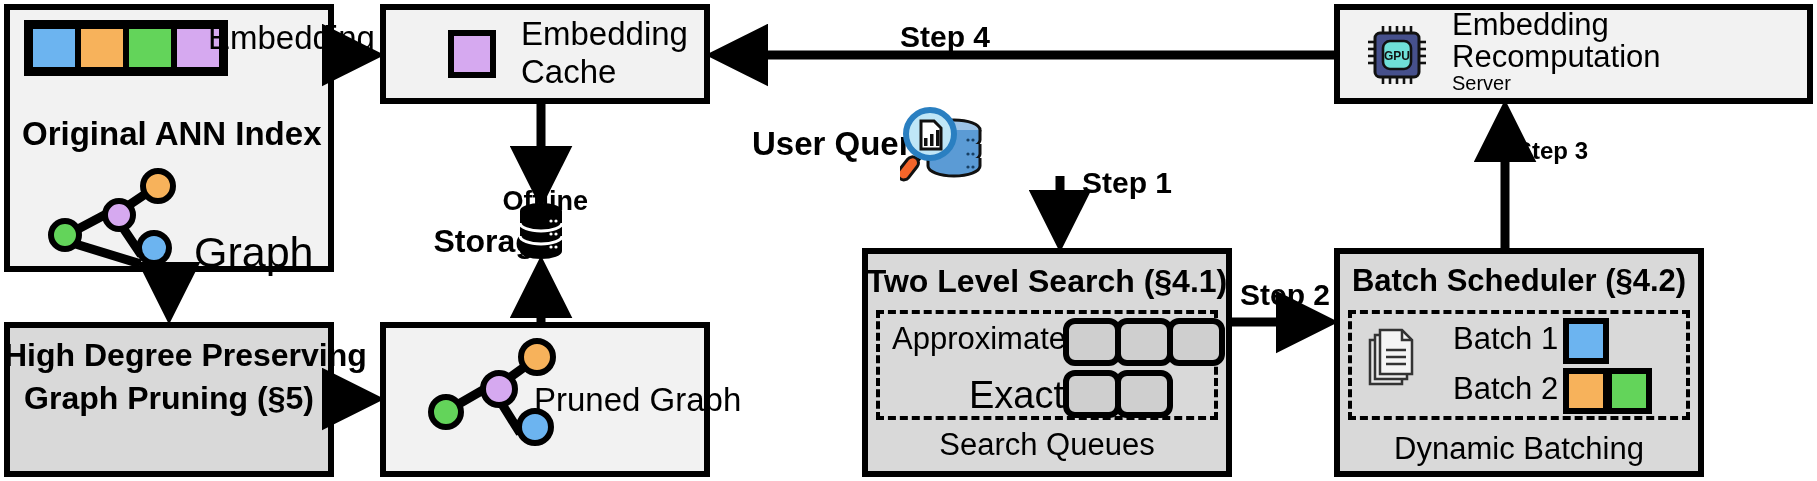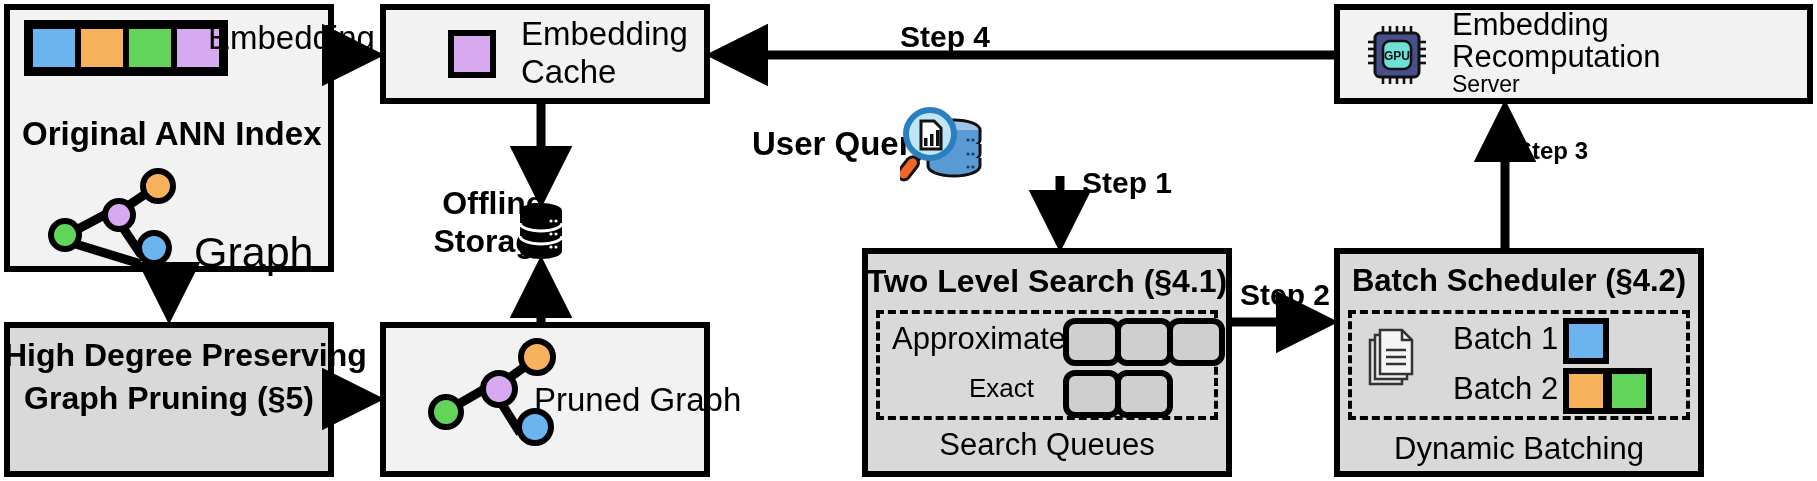--- a/index.html
+++ b/index.html
@@ -65,21 +65,21 @@
   </div>
   <div class="lbl b ctr" style="left:4px;top:338px;width:330px;font-size:32px;">High Degree Preserving</div>
   <div class="lbl b ctr" style="left:4px;top:381px;width:330px;font-size:32px;">Graph Pruning (§5)</div>
 
   <div class="box" style="left:380px;top:4px;width:330px;height:100px;">
   </div>
   <div class="sq" style="left:448px;top:30px;width:48px;height:48px;background:#d6a9f0;"></div>
   <div class="lbl" style="left:521px;top:16px;font-size:33px;">Embedding</div>
   <div class="lbl" style="left:521px;top:54px;font-size:33px;">Cache</div>
 
-  <div class="lbl ctr b" style="left:398px;top:186px;width:190px;font-size:32px;">Offline</div>
+  <div class="lbl ctr b" style="left:398px;top:186px;width:190px;font-size:27px;text-align:right;">Offline</div>
   <div class="lbl ctr b" style="left:398px;top:224px;width:190px;font-size:32px;">Storage</div>
 
   <div style="position:absolute;left:518px;top:202px;width:46px;height:58px;">
     <svg width="46" height="58" viewBox="0 0 46 58">
       <ellipse cx="23" cy="9" rx="21" ry="8" fill="#000"></ellipse>
       <rect x="2" y="9" width="42" height="40" fill="#000"></rect>
       <ellipse cx="23" cy="49" rx="21" ry="8" fill="#000"></ellipse>
       <path d="M2 21 a21 8 0 0 0 42 0" fill="none" stroke="#fff" stroke-width="3"></path>
       <path d="M2 34 a21 8 0 0 0 42 0" fill="none" stroke="#fff" stroke-width="3"></path>
       <circle cx="33" cy="19" r="1.6" fill="#fff"></circle>
@@ -138,21 +138,21 @@
   <div class="box grey" style="left:862px;top:248px;width:370px;height:229px;"></div>
   <div class="lbl b ctr" style="left:862px;top:264px;width:370px;font-size:32px;">Two Level Search (§4.1)</div>
 
   <div class="dashed" style="left:876px;top:310px;width:342px;height:110px;"></div>
 
   <div class="lbl" style="left:892px;top:322px;font-size:31px;">Approximate</div>
   <div class="slot" style="left:1063px;top:318px;"></div>
   <div class="slot" style="left:1115px;top:318px;"></div>
   <div class="slot" style="left:1167px;top:318px;"></div>
 
-  <div class="lbl" style="left:969px;top:374px;font-size:26px;text-align:center;">Exact</div>
+  <div class="lbl" style="left:969px;top:374px;font-size:38px;text-align:center;">Exact</div>
   <div class="slot" style="left:1063px;top:370px;"></div>
   <div class="slot" style="left:1115px;top:370px;"></div>
 
   <div class="lbl ctr" style="left:862px;top:428px;width:370px;font-size:31px;">Search Queues</div>
 
   <div class="lbl b" style="left:1240px;top:278px;font-size:30px;">Step 2</div>
 
   <div class="box grey" style="left:1334px;top:248px;width:370px;height:229px;"></div>
   <div class="lbl b ctr" style="left:1334px;top:264px;width:370px;font-size:31px;">Batch Scheduler (§4.2)</div>
 
@@ -206,21 +206,21 @@
           <line x1="52" y1="39" x2="60" y2="39"></line>
       </g>
       <rect x="9" y="9" width="44" height="44" rx="5" fill="#46508c" stroke="#111" stroke-width="3"></rect>
       <rect x="17" y="17" width="28" height="28" rx="7" fill="#6fe0d8" stroke="#111" stroke-width="2.6"></rect>
       <text x="31" y="36" font-family="'Liberation Sans',sans-serif" font-size="12" font-weight="bold" fill="#111" text-anchor="middle">GPU</text>
     </svg>
   </div>
 
   <div class="lbl" style="left:1452px;top:8px;font-size:31px;">Embedding</div>
   <div class="lbl" style="left:1452px;top:40px;font-size:31px;">Recomputation</div>
-  <div class="lbl" style="left:1452px;top:72px;font-size:23px;">Server</div>
+  <div class="lbl" style="left:1452px;top:72px;font-size:20px;">Server</div>
 
   <div class="lbl b" style="left:900px;top:20px;font-size:30px;">Step 4</div>
 
   <svg id="wires">
     <defs>
       <marker id="ah" markerWidth="7" markerHeight="7" refX="5.6" refY="3.5" orient="auto" markerUnits="strokeWidth">
         <path d="M0,0 L7,3.5 L0,7 z" fill="#000"></path>
       </marker>
     </defs>
 

